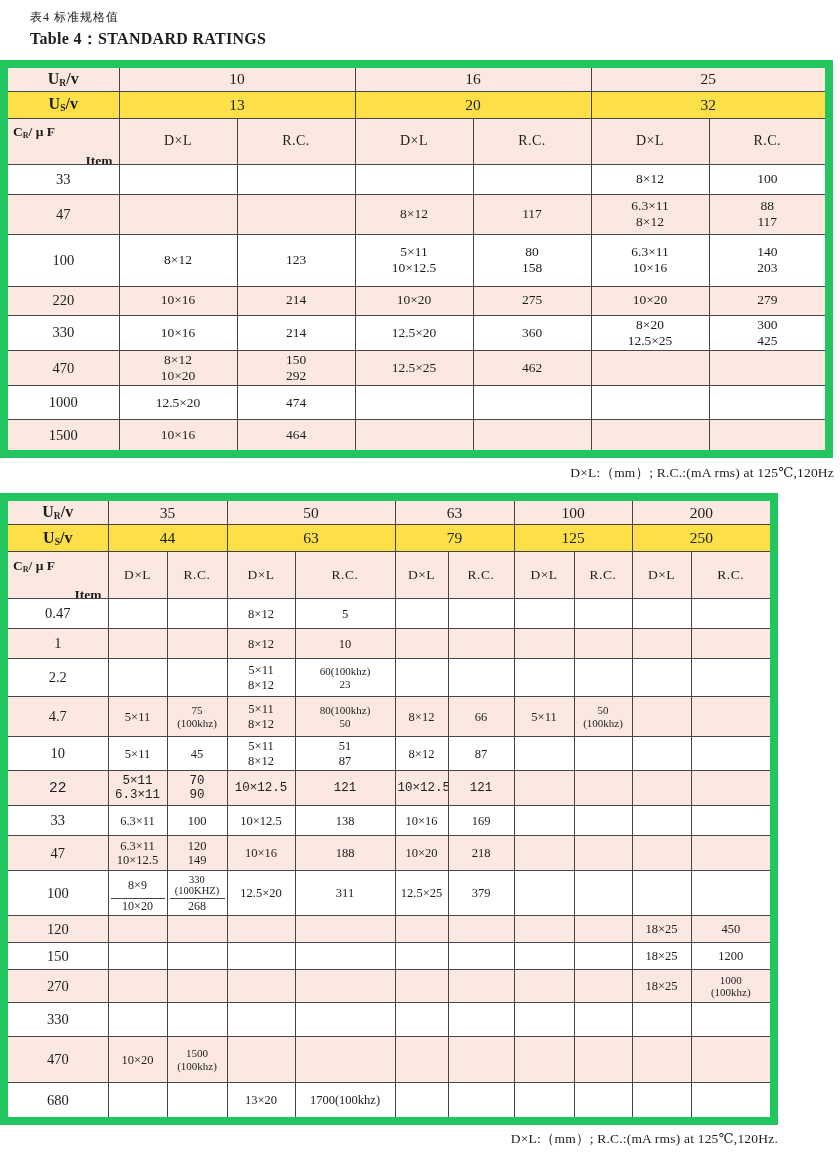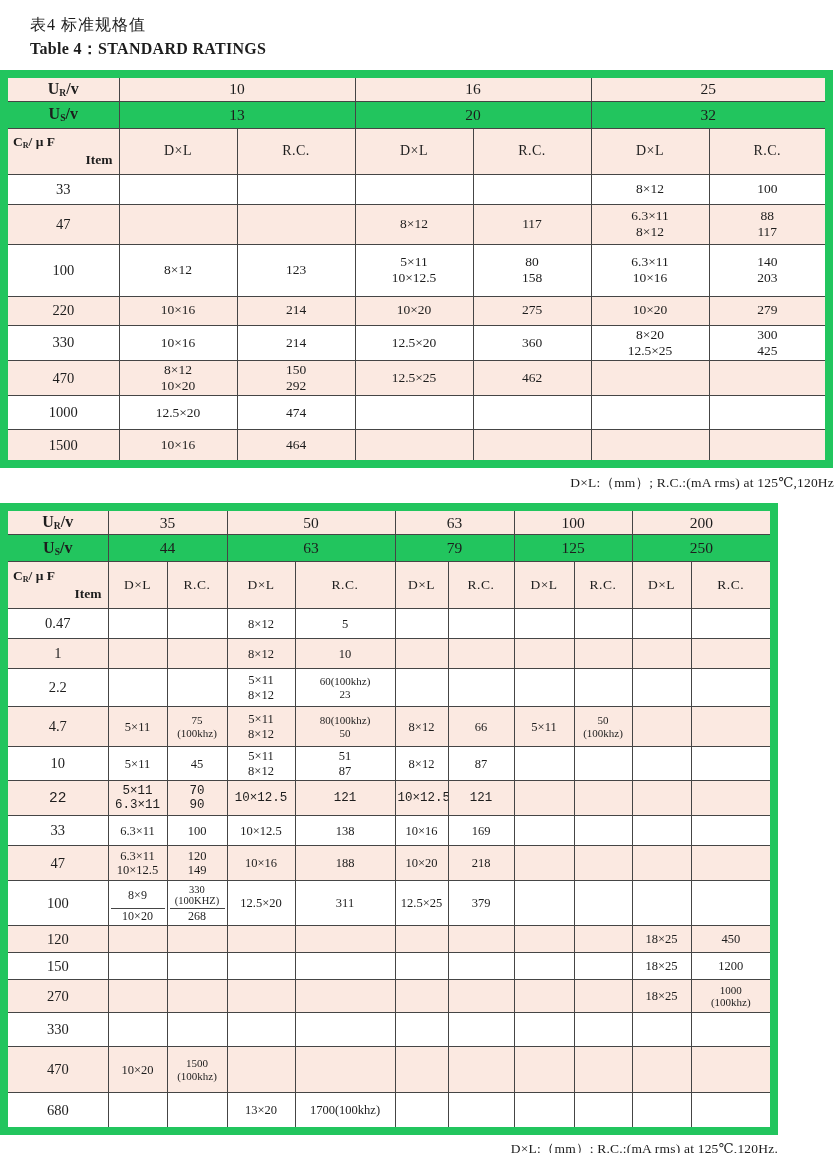--- a/index.html
+++ b/index.html
@@ -4,41 +4,41 @@
 <style>
   html,body{margin:0;padding:0;background:#ffffff;}
   body{
     width:840px;height:1153px;
     font-family:"Liberation Serif","DejaVu Serif",serif;
     color:#1d1d1d;
     -webkit-font-smoothing:antialiased;
   }
   .page{position:relative;width:840px;height:1153px;overflow:hidden;}
 
-  .title-zh{margin:15px 0 0 30px;font-size:16px;letter-spacing:1px;}
+  .title-zh{margin:9px 0 0 30px;font-size:12px;letter-spacing:1px;}
   .title-en{margin:3px 0 10px 30px;font-size:16px;font-weight:bold;letter-spacing:.3px;}
 
   table.ratings{
     border-collapse:collapse;
     table-layout:fixed;
     border:8px solid #22c55e;
     background:#ffffff;
   }
   table.ratings td, table.ratings th{
     border:1.6px solid #454545;
     text-align:center;
     vertical-align:middle;
     padding:1px 2px;
     font-weight:normal;
     white-space:pre-line;
     overflow:hidden;
   }
   
   tr.r-ur  td, tr.r-ur th{background:#fbe9e1;}
-  tr.r-us  td, tr.r-us th{background:#22c55e;}
+  tr.r-us  td, tr.r-us th{background:#fde047;}
   tr.r-ihead th{background:#fbe9e1;}
   tr.r-ur .volt-label, tr.r-us .volt-label{font-weight:bold;font-size:16px;}
   .volt-label sub, .corner-bottom sub{font-size:.60em;vertical-align:-0.25em;font-weight:bold;}
   .volt-value{font-weight:bold;font-size:15.5px;}
   .col-sub{font-size:14px;letter-spacing:.5px;}
   #t2 .col-sub{font-size:13.5px;}
 
   
   tbody tr:nth-child(even) td, tbody tr:nth-child(even) th{background:#fbe9e1;}
   tbody tr:nth-child(odd)  td, tbody tr:nth-child(odd)  th{background:#ffffff;}
@@ -49,21 +49,21 @@
   #t2 td.datacell.small{font-size:11px;line-height:1.12;}
 
   
   th.corner{padding:0;}
   .corner-box{
     position:relative;width:100%;height:100%;
     background-image:linear-gradient(to bottom right,
       transparent calc(50% - 1px), #454545 calc(50% - 1px),
       #454545 calc(50% + 1px), transparent calc(50% + 1px));
   }
-  .corner-top{position:absolute;top:1px;right:4px;font-weight:bold;font-size:13.5px;}
+  .corner-top{position:absolute;top:12px;right:4px;font-weight:bold;font-size:13.5px;}
   .corner-bottom{position:absolute;bottom:1px;left:3px;font-weight:bold;font-size:13.5px;}
 
   
   td.splitcell{padding:0;}
   .split-box{display:flex;flex-direction:column;width:100%;height:100%;}
   .split-top{
     flex:0 0 26px;display:flex;align-items:center;justify-content:center;
     border-bottom:1.6px solid #454545;font-size:12px;line-height:1.05;white-space:pre-line;
   }
   .split-top.small{font-size:10.5px;}

